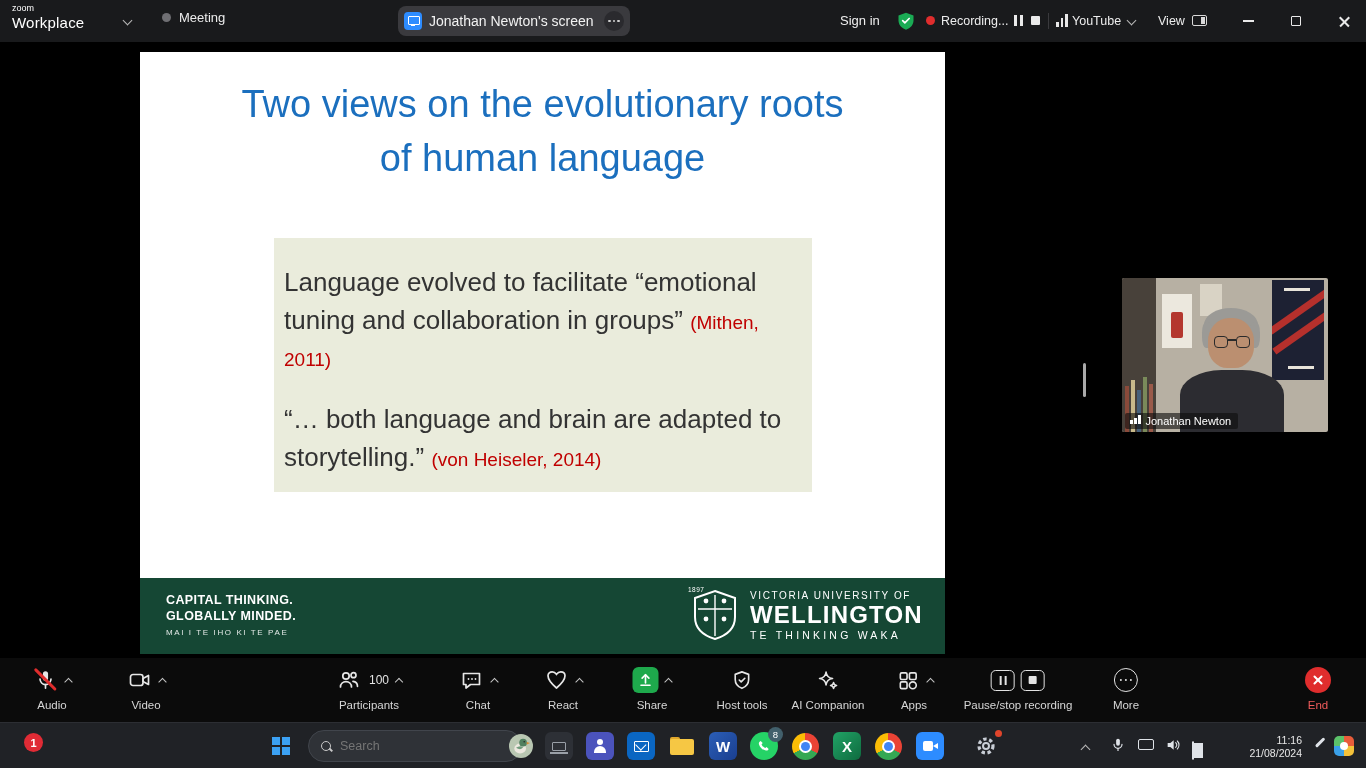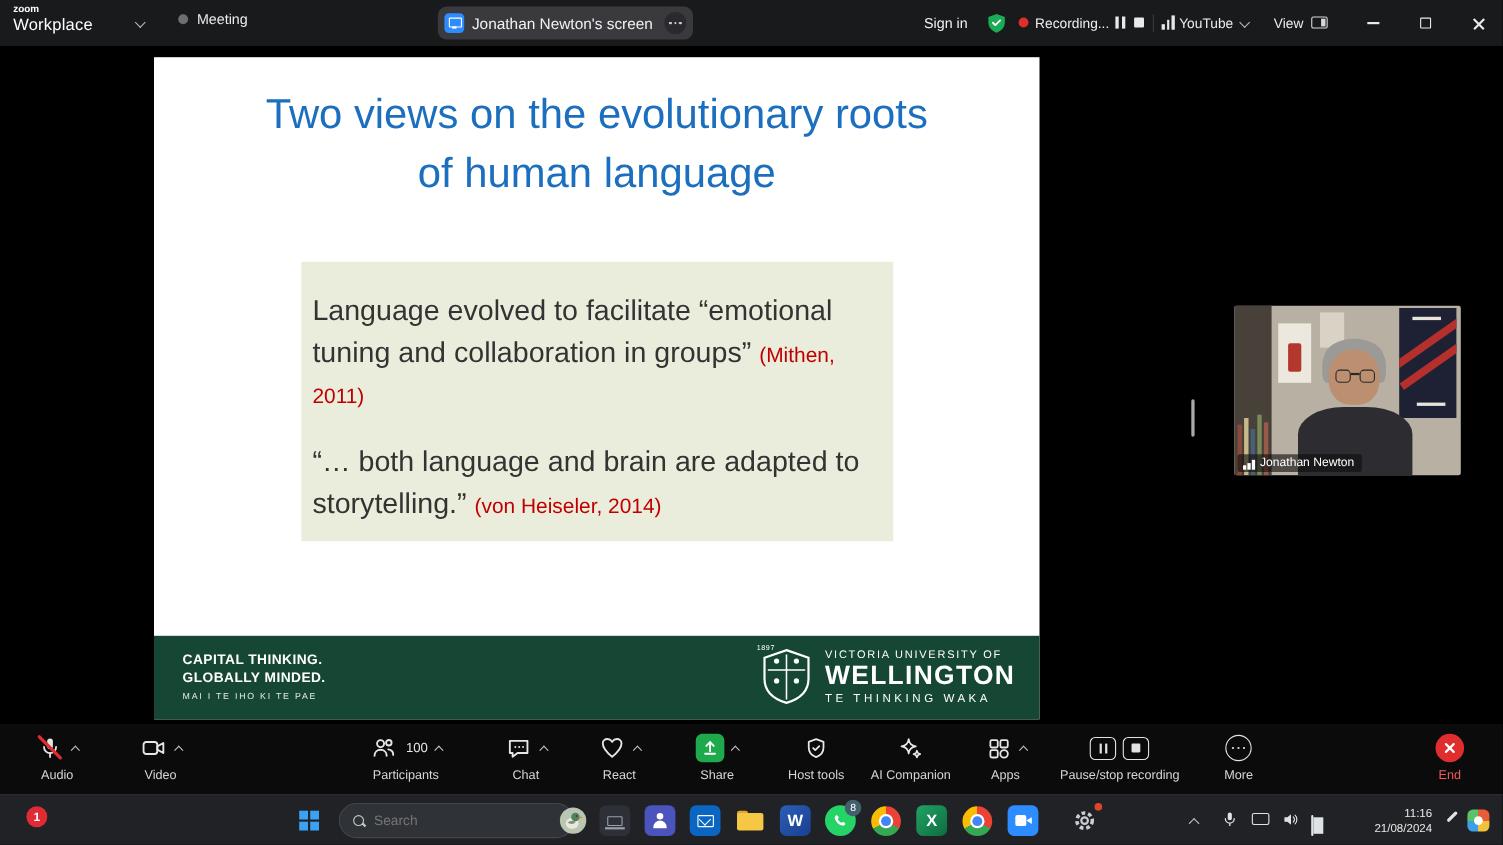--- a/index.html
+++ b/index.html
@@ -1,21 +1,21 @@
 <!DOCTYPE html>
 <html><head>
 <meta charset="utf-8">
 <style>
   *{margin:0;padding:0;box-sizing:border-box}
   html,body{width:1366px;height:768px;background:#000;font-family:"Liberation Sans",sans-serif;overflow:hidden}
 
   
   .topbar{position:absolute;top:0;left:0;width:1366px;height:42px;background:#191a1c;color:#ececec}
   .logo{position:absolute;left:12px;top:4px;line-height:1}
-  .logo .z{font-size:9px;font-weight:bold;color:#fff;display:block;margin-bottom:2px}
+  .logo .z{font-size:9px;font-weight:normal;color:#fff;display:block;margin-bottom:2px}
   .logo .w{font-size:15px;color:#fff;letter-spacing:.2px}
   .chev{width:7px;height:7px;border-right:1.5px solid #b9b9b9;border-bottom:1.5px solid #b9b9b9;display:inline-block}
   .chev.down{transform:rotate(45deg)}
   .chev.up{transform:rotate(-135deg)}
   .logo-chev{position:absolute;left:124px;top:17px}
   .tab-meeting{position:absolute;left:162px;top:10px;display:flex;align-items:center;gap:8px;font-size:13px}
   .meet-dot{width:9px;height:9px;border-radius:50%;background:#6f6f73}
   .tab-screen{position:absolute;left:398px;top:6px;width:232px;height:30px;background:#3a3a3e;border-radius:8px;display:flex;align-items:center;padding:0 6px;gap:7px}
   .share-sq{width:18px;height:18px;border-radius:4px;background:#2d8cff;position:relative;flex:none}
   .share-sq::before{content:"";position:absolute;left:4px;top:4px;width:10px;height:7px;border:1.3px solid #fff;border-radius:1px}
@@ -80,21 +80,21 @@
   .head{position:absolute;left:86px;top:40px;width:46px;height:50px;background:#bb8f70;border-radius:46% 46% 42% 42%}
   .hair{position:absolute;left:82px;top:30px;width:54px;height:34px;background:#9b9a96;border-radius:50% 50% 40% 40%}
   .hair2{position:absolute;left:80px;top:44px;width:10px;height:26px;background:#9b9a96;border-radius:40%}
   .hair3{position:absolute;left:128px;top:44px;width:10px;height:26px;background:#9b9a96;border-radius:40%}
   .glasses{position:absolute;left:92px;top:58px;width:36px;height:13px}
   .glasses i{position:absolute;top:0;width:14px;height:12px;border:1.8px solid #2a2a2a;border-radius:4px}
   .glasses i:first-child{left:0}
   .glasses i:last-child{right:0}
   .glasses::after{content:"";position:absolute;left:14px;top:3px;width:8px;height:1.8px;background:#2a2a2a}
   .body-sh{position:absolute;left:58px;top:92px;width:104px;height:62px;background:#2c2c31;border-radius:40% 40% 0 0}
-  .nametag{position:absolute;left:3px;bottom:3px;background:rgba(15,15,15,.62);display:flex;align-items:flex-end;gap:5px;padding:2px 7px 2px 5px;border-radius:2px}
+  .nametag{position:absolute;left:3px;bottom:3px;background:rgba(15,15,15,.62);display:flex;align-items:flex-start;gap:5px;padding:2px 7px 2px 5px;border-radius:2px}
   .sig{display:flex;align-items:flex-end;gap:1.5px;height:9px}
   .sig i{width:2.5px;background:#fff;display:block}
   .nametag span{font-size:11px;color:#fff}
 
   
   .toolbar{position:absolute;top:658px;left:0;width:1366px;height:64px;background:#0b0b0b}
   .tbtn{position:absolute;top:8px;transform:translateX(-50%);display:flex;flex-direction:column;align-items:center;color:#d6d6d6}
   .trow{display:flex;align-items:center;gap:7px;height:28px}
   .tlabel{font-size:11.5px;margin-top:5px;white-space:nowrap}
   .tchev{width:6px;height:6px;border-right:1.5px solid #c4c4c4;border-bottom:1.5px solid #c4c4c4;transform:rotate(-135deg);margin-top:3px}

